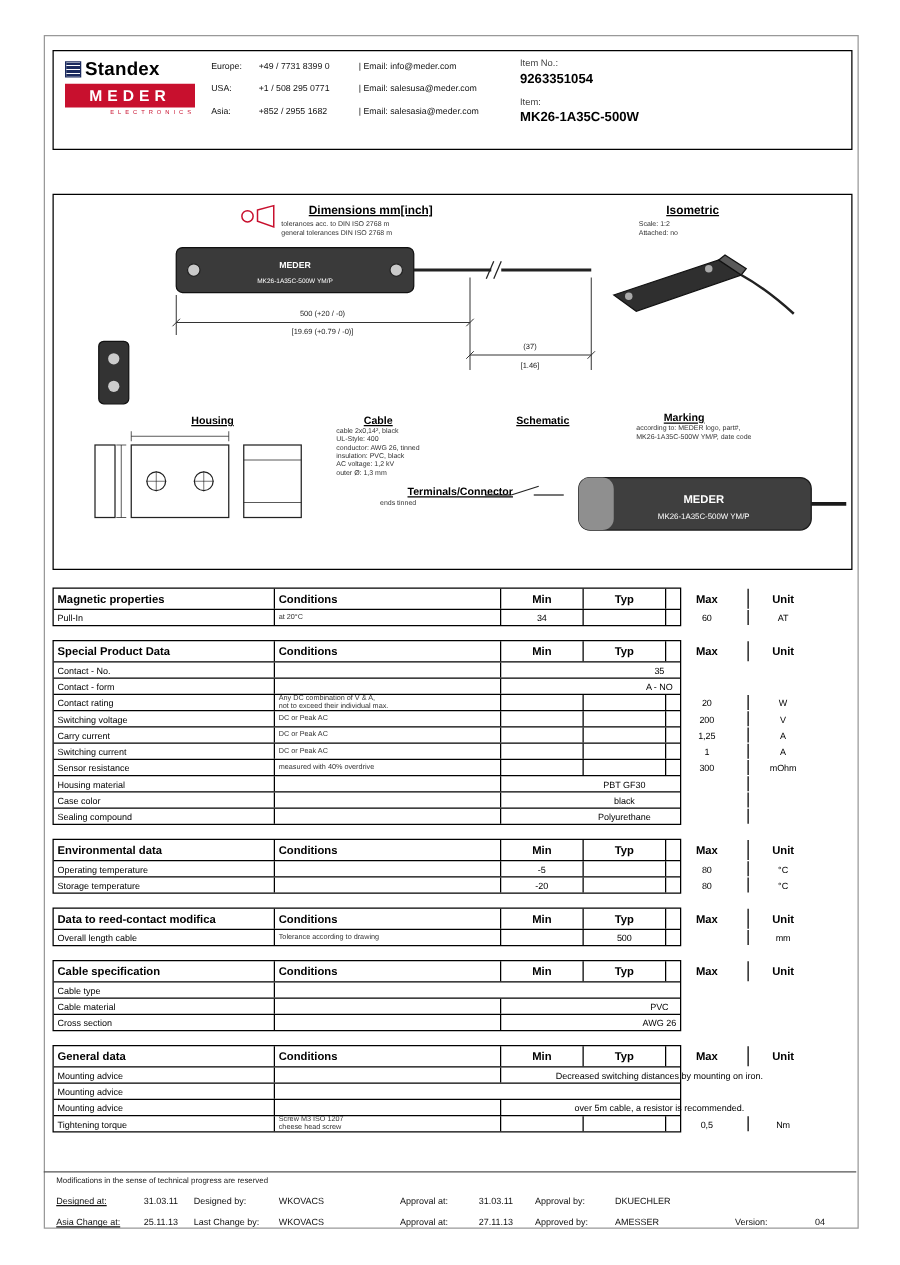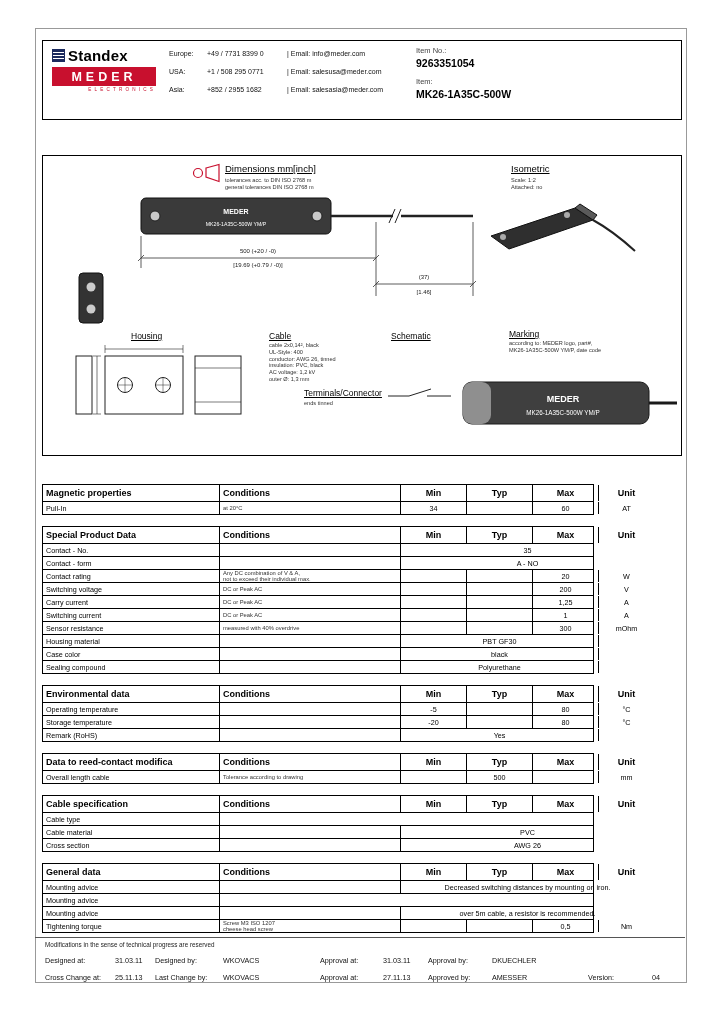--- a/index.html
+++ b/index.html
@@ -29,47 +29,47 @@
 
   
   .drawing-box svg{position:absolute;left:0;top:0;}
   svg text{font-family:"Liberation Sans",sans-serif;}
   .dim{font-size:6px;fill:#222;}
   .wlabel{fill:#fff;}
   .wb{font-size:7px;font-weight:bold;}
   .ws{font-size:5.2px;}
   .wb2{font-size:9px;font-weight:bold;}
   .ws2{font-size:6.3px;}
-  .dt{position:absolute;font-weight:normal;font-size:8.5px;text-decoration:underline;white-space:nowrap;}
+  .dt{position:absolute;font-weight:bold;font-size:8.5px;text-decoration:underline;white-space:nowrap;margin-left:22px;}
   .dt.big{font-size:9.5px;}
   .dn{position:absolute;font-size:5.6px;color:#333;line-height:1.2;white-space:nowrap;}
   .dn div{height:6.8px;}
 
   
-  .tables-wrap{position:absolute;left:42px;top:484px;width:552px;}
+  .tables-wrap{position:absolute;left:42px;top:470px;width:503px;}
   .dtable{border:1px solid #000;margin-bottom:11px;}
   .trow{display:grid;grid-template-columns:176px 181px 66px 66px 66px 56px;height:12px;}
   .trow.head{height:16px;}
   .trow + .trow{border-top:1px solid #000;}
   .tcell{display:flex;align-items:center;padding:0 3px;font-size:7.2px;overflow:hidden;white-space:nowrap;box-sizing:border-box;}
   .tcell + .tcell{border-left:1px solid #000;}
   .trow.head .tcell{font-weight:bold;font-size:9px;}
   .ctr{justify-content:center;}
   .cond{font-size:5.8px;color:#333;white-space:pre-line;line-height:1.05;}
   .c-span3{grid-column:3 / 6;}
   .c-span4{grid-column:3 / 7;}
 
   
   .foot-line{position:absolute;left:35px;top:937px;width:650px;border-top:1px solid #555;}
   .mods{position:absolute;left:45px;top:941px;font-size:6.3px;color:#222;}
   .f-row{position:absolute;left:42px;width:640px;height:12px;font-size:7.2px;color:#111;}
   .f-row.r1{top:956px;}
   .f-row.r2{top:973px;}
   .f-row span{position:absolute;white-space:nowrap;}
-  .p1l{left:3px;}  .p1v{left:73px;}
+  .p1l{left:3px;text-decoration:underline;}  .p1v{left:73px;}
   .p2l{left:113px;}.p2v{left:181px;}
   .p3l{left:278px;}.p3v{left:341px;}
   .p4l{left:386px;}.p4v{left:450px;}
   .p5l{left:546px;}.p5v{left:610px;}
 </style>
 </head>
 <body>
 
 <div class="page">
   <div class="sheet"></div>
@@ -341,26 +341,20 @@
           <div class="tcell ctr">°C</div>
         </div>
         <div class="trow">
           <div class="tcell c-label">Storage temperature</div>
           <div class="tcell c-cond cond"></div>
           <div class="tcell ctr">-20</div>
           <div class="tcell ctr"></div>
           <div class="tcell ctr">80</div>
           <div class="tcell ctr">°C</div>
         </div>
-        <div class="trow">
-          <div class="tcell c-label">Remark (RoHS)</div>
-          <div class="tcell c-cond cond"></div>
-          <div class="tcell c-span3 ctr">Yes</div>
-          <div class="tcell ctr"></div>
-        </div>
       </div>
       <div class="dtable">
         <div class="trow head">
           <div class="tcell c-label">Data to reed-contact modifica</div>
           <div class="tcell c-cond">Conditions</div>
           <div class="tcell ctr">Min</div>
           <div class="tcell ctr">Typ</div>
           <div class="tcell ctr">Max</div>
           <div class="tcell ctr">Unit</div>
         </div>
@@ -439,21 +433,21 @@
     <span class="p1l">Designed at:</span>
     <span class="p1v">31.03.11</span>
     <span class="p2l">Designed by:</span>
     <span class="p2v">WKOVACS</span>
     <span class="p3l">Approval at:</span>
     <span class="p3v">31.03.11</span>
     <span class="p4l">Approval by:</span>
     <span class="p4v">DKUECHLER</span>
   </div>
   <div class="f-row r2">
-    <span class="p1l">Cross Change at:</span>
+    <span class="p1l">Asia Change at:</span>
     <span class="p1v">25.11.13</span>
     <span class="p2l">Last Change by:</span>
     <span class="p2v">WKOVACS</span>
     <span class="p3l">Approval at:</span>
     <span class="p3v">27.11.13</span>
     <span class="p4l">Approved by:</span>
     <span class="p4v">AMESSER</span>
     <span class="p5l">Version:</span>
     <span class="p5v">04</span>
   </div>

